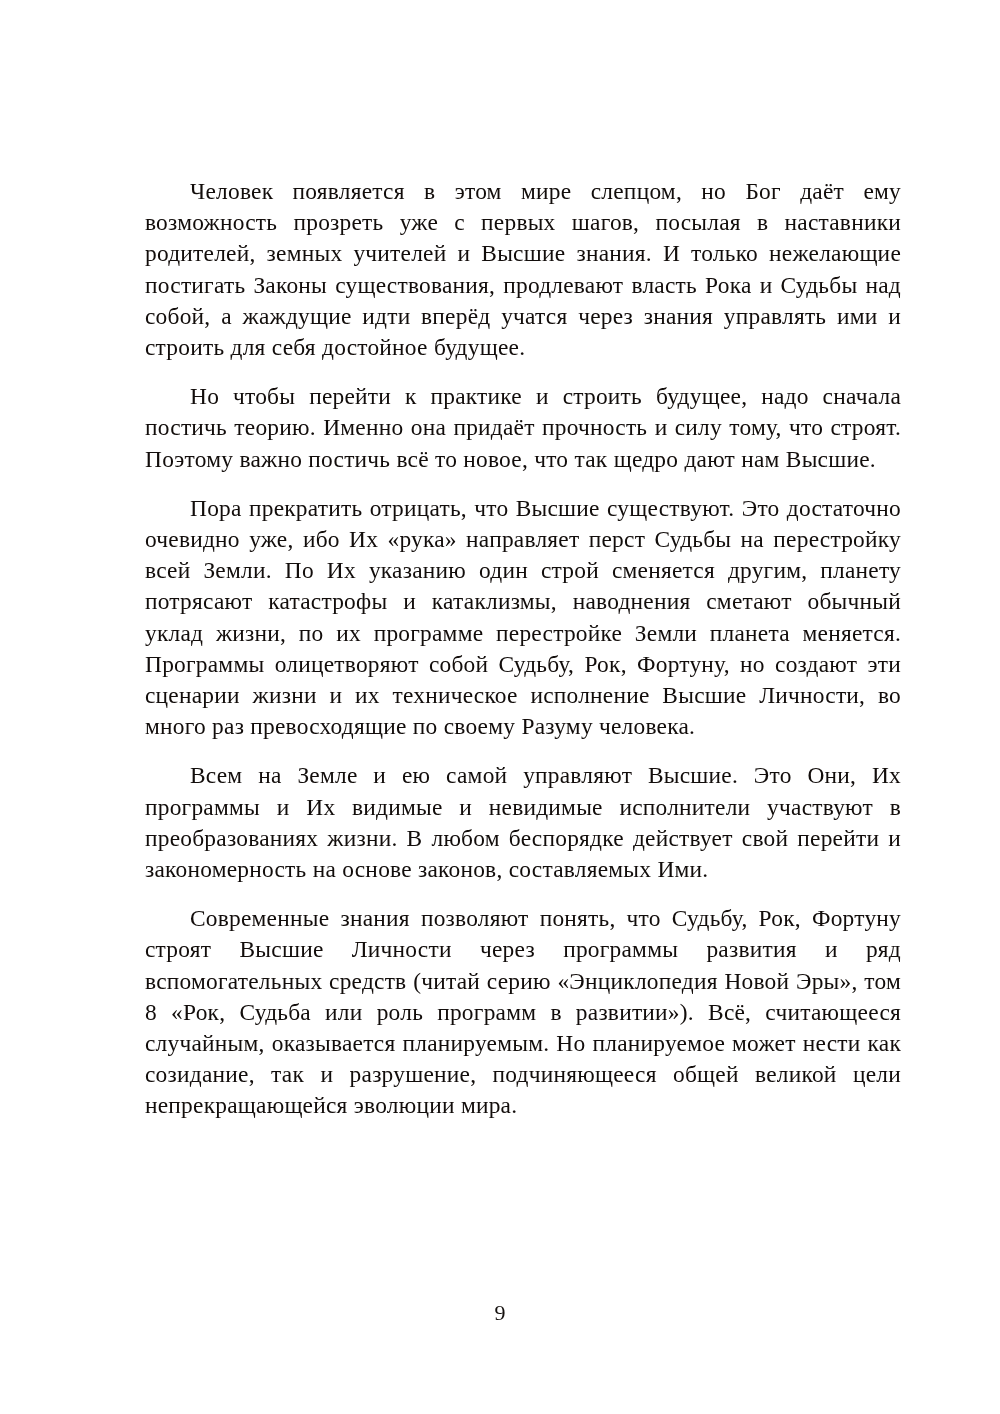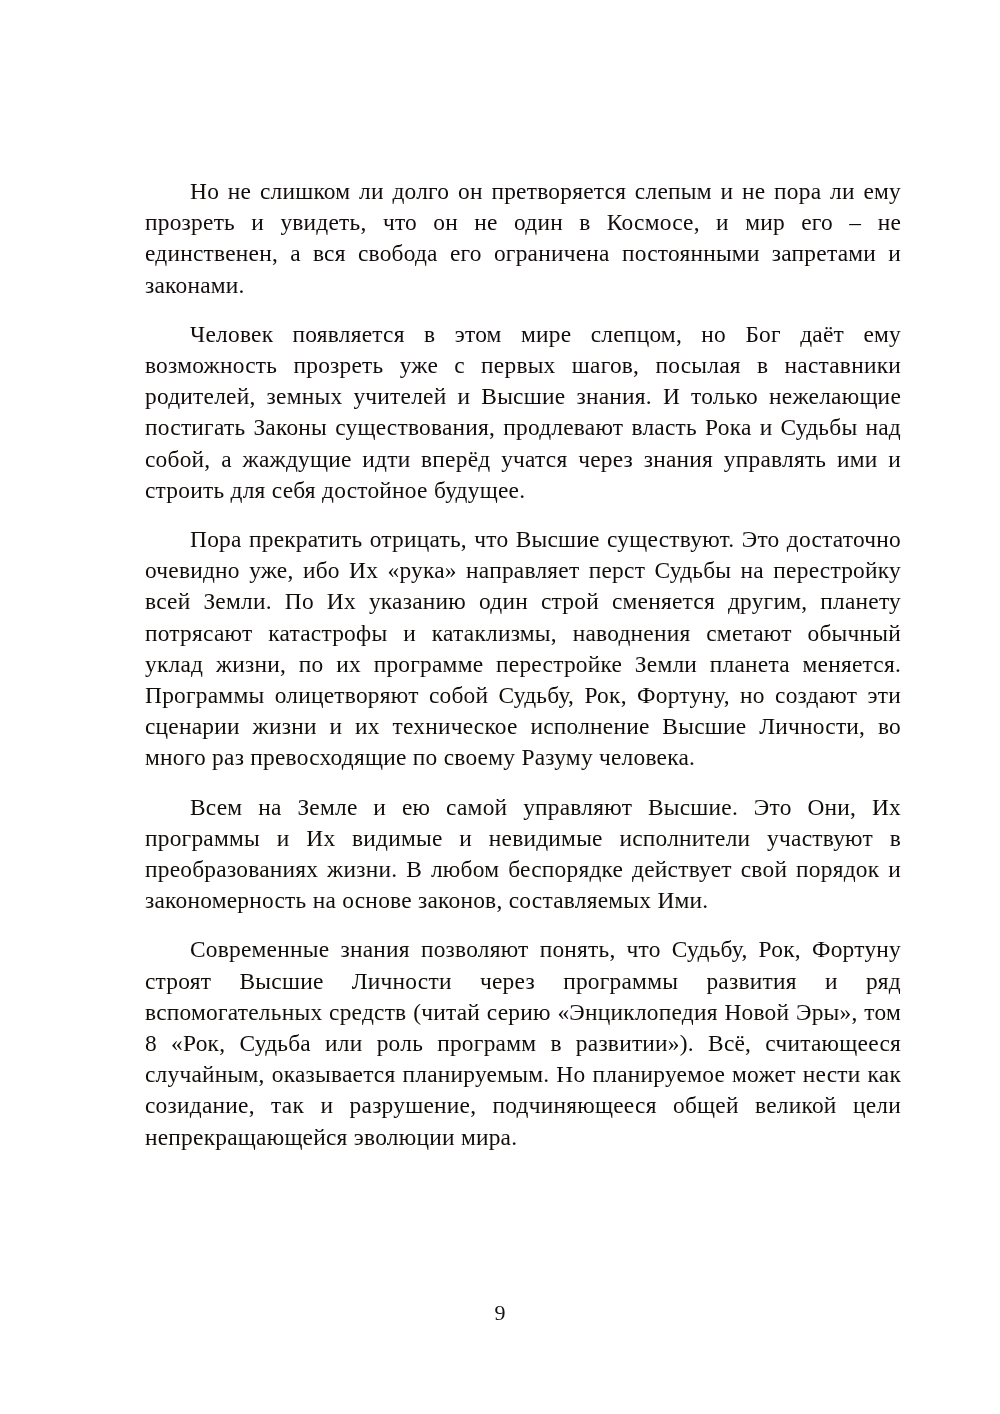--- a/index.html
+++ b/index.html
@@ -61,22 +61,22 @@
     color: #14100e;
     font-family: "Liberation Serif", "DejaVu Serif", serif;
   }
 </style>
 </head>
 <body>
 
 <div class="page">
 
   <div class="text-block">
-    <p class="para">Но не слишком ли долго он претворяется слепым и не пора ли ему прозреть и увидеть, что он не один в Космосе, и мир его – не единственен, а вся свобода его ограничена постоянными запретами и законами.</p>
     <p class="para">Человек появляется в этом мире слепцом, но Бог даёт ему возможность прозреть уже с первых шагов, посылая в наставники родителей, земных учителей и Высшие знания. И только нежелающие постигать Законы существования, продлевают власть Рока и Судьбы над собой, а жаждущие идти вперёд учатся через знания управлять ими и строить для себя достойное будущее.</p>
+    <p class="para">Но чтобы перейти к практике и строить будущее, надо сначала постичь теорию. Именно она придаёт прочность и силу тому, что строят. Поэтому важно постичь всё то новое, что так щедро дают нам Высшие.</p>
     <p class="para">Пора прекратить отрицать, что Высшие существуют. Это достаточно очевидно уже, ибо Их «рука» направляет перст Судьбы на перестройку всей Земли. По Их указанию один строй сменяется другим, планету потрясают катастрофы и катаклизмы, наводнения сметают обычный уклад жизни, по их программе перестройке Земли планета меняется. Программы олицетворяют собой Судьбу, Рок, Фортуну, но создают эти сценарии жизни и их техническое исполнение Высшие Личности, во много раз превосходящие по своему Разуму человека.</p>
-    <p class="para">Всем на Земле и ею самой управляют Высшие. Это Они, Их программы и Их видимые и невидимые исполнители участвуют в преобразованиях жизни. В любом беспорядке действует свой порядок и закономерность на основе законов, составляемых Ими.</p>
+    <p class="para">Всем на Земле и ею самой управляют Высшие. Это Они, Их программы и Их видимые и невидимые исполнители участвуют в преобразованиях жизни. В любом беспорядке действует свой перейти и закономерность на основе законов, составляемых Ими.</p>
     <p class="para">Современные знания позволяют понять, что Судьбу, Рок, Фортуну строят Высшие Личности через программы развития и ряд вспомогательных средств (читай серию «Энциклопедия Новой Эры», том 8 «Рок, Судьба или роль программ в развитии»). Всё, считающееся случайным, оказывается планируемым. Но планируемое может нести как созидание, так и разрушение, подчиняющееся общей великой цели непрекращающейся эволюции мира.</p>
   </div>
 
   <div class="page-number">9</div>
 
 </div>
 
 </body></html>

